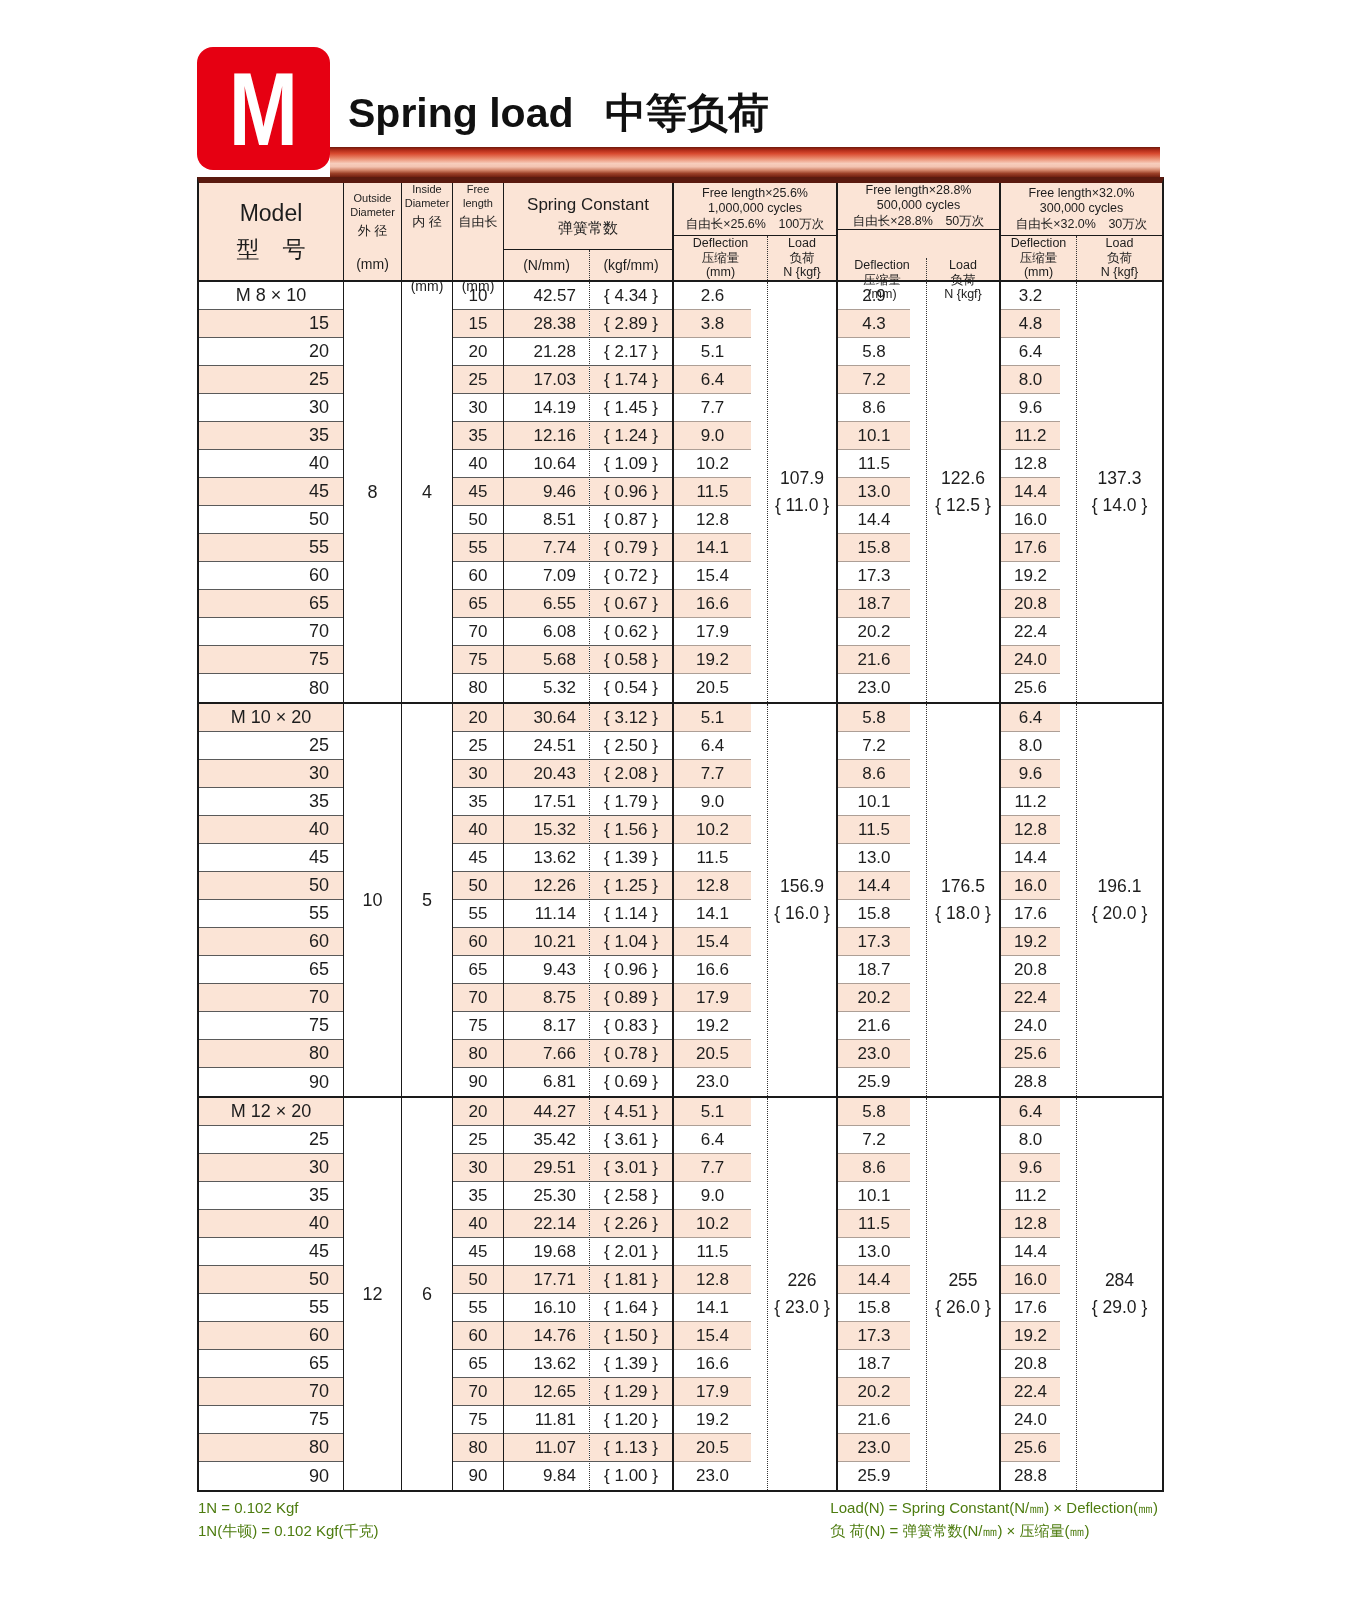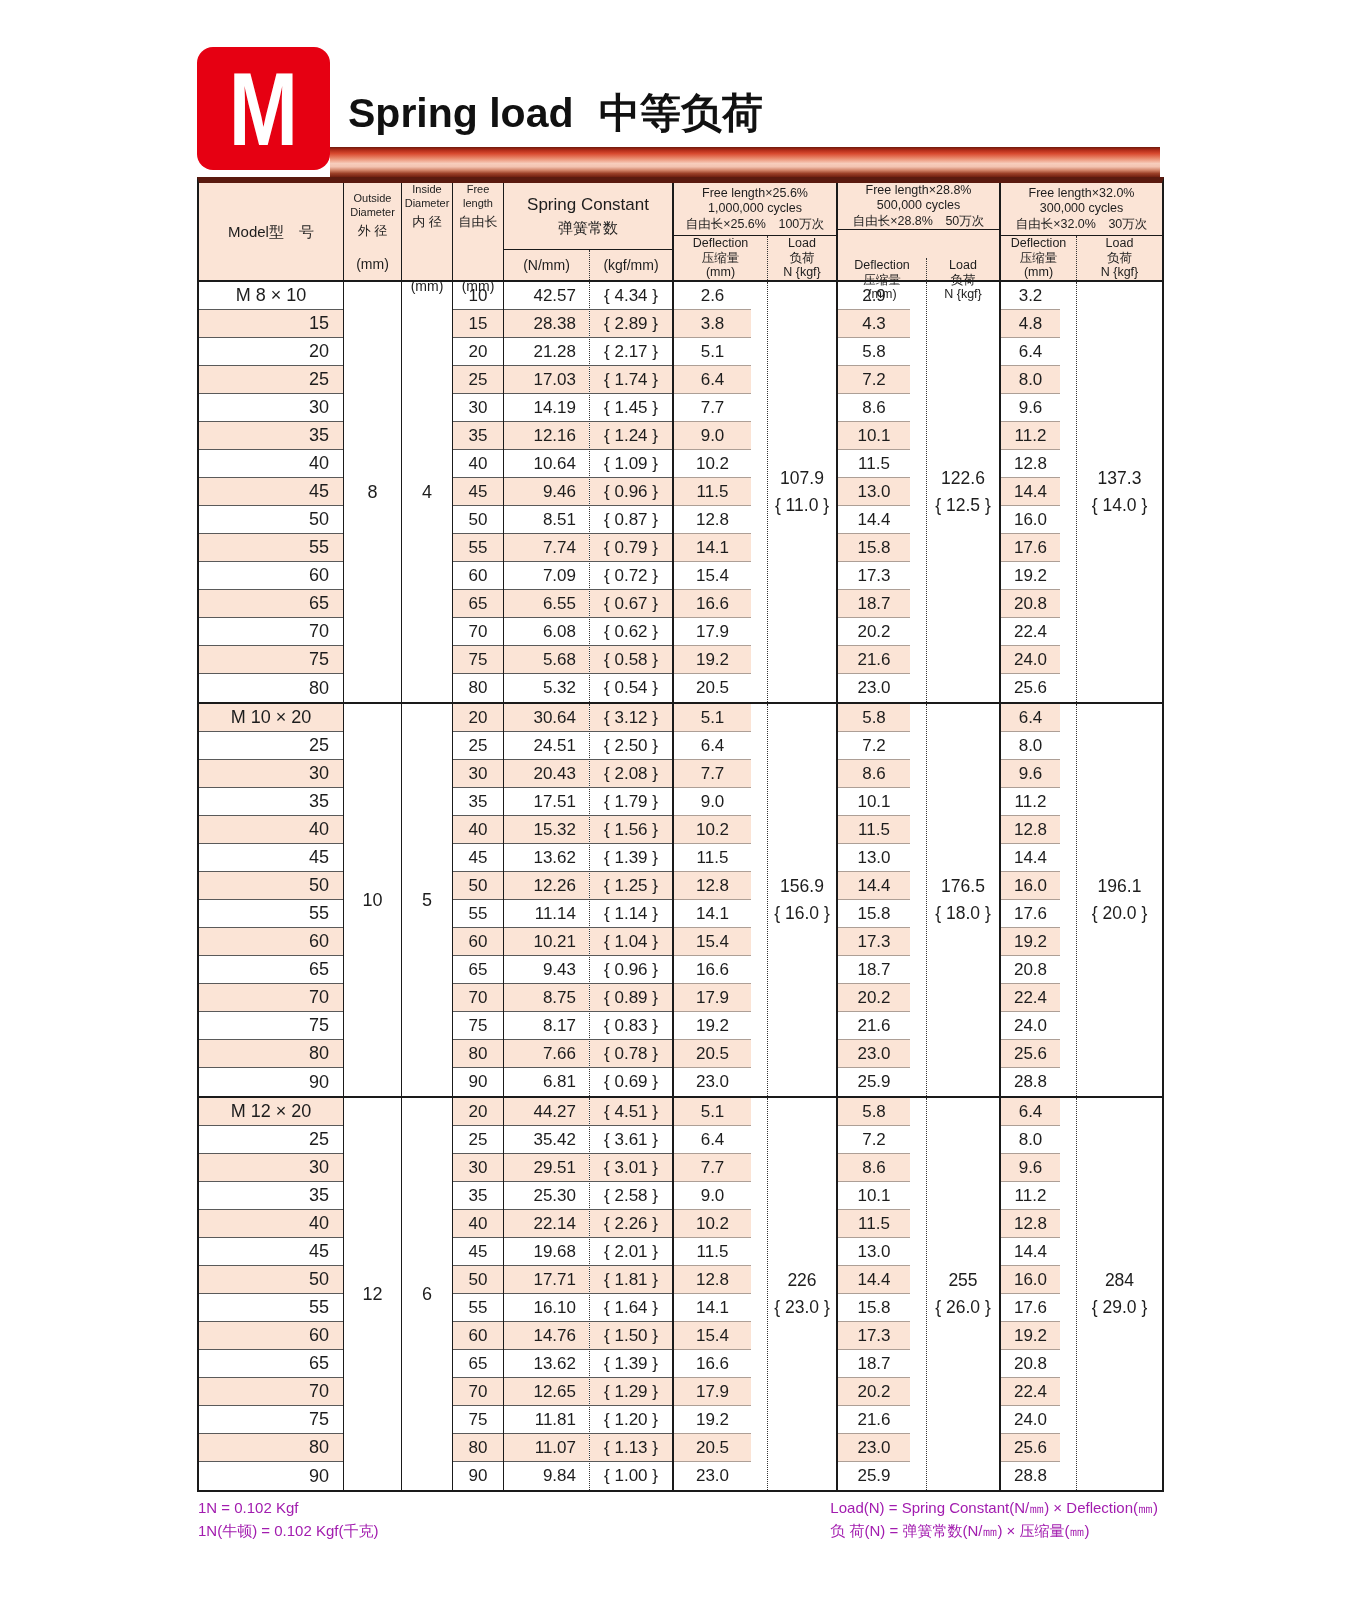--- a/index.html
+++ b/index.html
@@ -8,30 +8,30 @@
 
   
   .logo{position:absolute;left:197px;top:47px;width:133px;height:123px;background:#e60012;
         border-radius:16px;display:flex;align-items:center;justify-content:center;z-index:3;}
   .logo span{color:#fff;font-size:104px;font-weight:bold;transform:scaleX(.8);line-height:1;}
   .gradbar{position:absolute;left:330px;top:147px;width:830px;height:30px;z-index:1;
      background:linear-gradient(to bottom,#6e1a0d 0%,#b02b18 10%,#d84a2f 22%,#e98a6d 38%,
         #f7cdbc 55%,#f3c3b1 66%,#cf8166 78%,#9c4129 88%,#701f10 100%);}
   .title{position:absolute;left:348px;top:86px;font-size:41px;font-weight:bold;color:#111;
          white-space:nowrap;z-index:2;}
-  .title .zh{margin-left:14px;}
+  .title .zh{margin-left:20px;}
 
   
   .sptable{position:absolute;left:197px;top:177px;width:963px;box-sizing:content-box;
      border-left:2px solid #1a1a1a;border-right:2px solid #1a1a1a;border-bottom:2px solid #1a1a1a;
      border-top:6px solid #5a1a0f;background:#fff;}
   .thead{display:flex;height:99px;background:#fbe4d6;border-bottom:2px solid #1a1a1a;box-sizing:border-box;}
   .thead *{box-sizing:border-box;}
-  .h-model{width:145px;border-right:1px solid #1a1a1a;display:flex;flex-direction:row;
-     align-items:center;justify-content:center;font-size:15px;line-height:1.55;}
+  .h-model{width:145px;border-right:1px solid #1a1a1a;display:flex;flex-direction:column;
+     align-items:center;justify-content:center;font-size:23px;line-height:1.55;}
   .h-sm{width:58px;border-right:1px solid #1a1a1a;display:flex;flex-direction:column;}
   .h-sm.w51{width:51px;gap:48px;}
   .h-lbl{height:67px;display:flex;flex-direction:column;align-items:center;justify-content:center;
      font-size:11px;line-height:1.25;padding-top:0;}
   .h-lbl .zh{font-size:13px;margin-top:3px;}
   .h-unit{height:32px;display:flex;align-items:center;justify-content:center;font-size:14px;}
   .h-sc{width:170px;border-right:2px solid #1a1a1a;display:flex;flex-direction:column;}
   .h-sc-top{height:67px;display:flex;flex-direction:column;align-items:center;justify-content:center;
      font-size:17px;line-height:1.45;}
   .h-sc-top .zh{font-size:15px;}
@@ -72,21 +72,21 @@
   .col .cell:last-child{border-bottom:none;}
   .cell.pink{background:#fbe4d6;}
   .cell.m{justify-content:flex-end;padding-right:14px;font-size:18px;}
   .cell.mname{justify-content:center;padding-right:0;}
   .cell.fl{justify-content:center;}
   .cell.nmm{justify-content:flex-end;padding-right:13px;}
   .cell.kgf{justify-content:center;}
   .c-d .cell{margin-right:16px;justify-content:center;border-bottom:1px solid #ad9f96;}
 
   
-  .fnote{position:absolute;font-size:15px;line-height:23px;color:#a21caf;white-space:nowrap;}
+  .fnote{position:absolute;font-size:15px;line-height:23px;color:#4d7c0f;white-space:nowrap;}
   .fn-left{left:198px;top:1496px;}
   .fn-right{right:205px;top:1496px;}
 </style>
 </head>
 <body>
 
 <div class="page">
 
   <div class="logo">
     <span>M</span>

